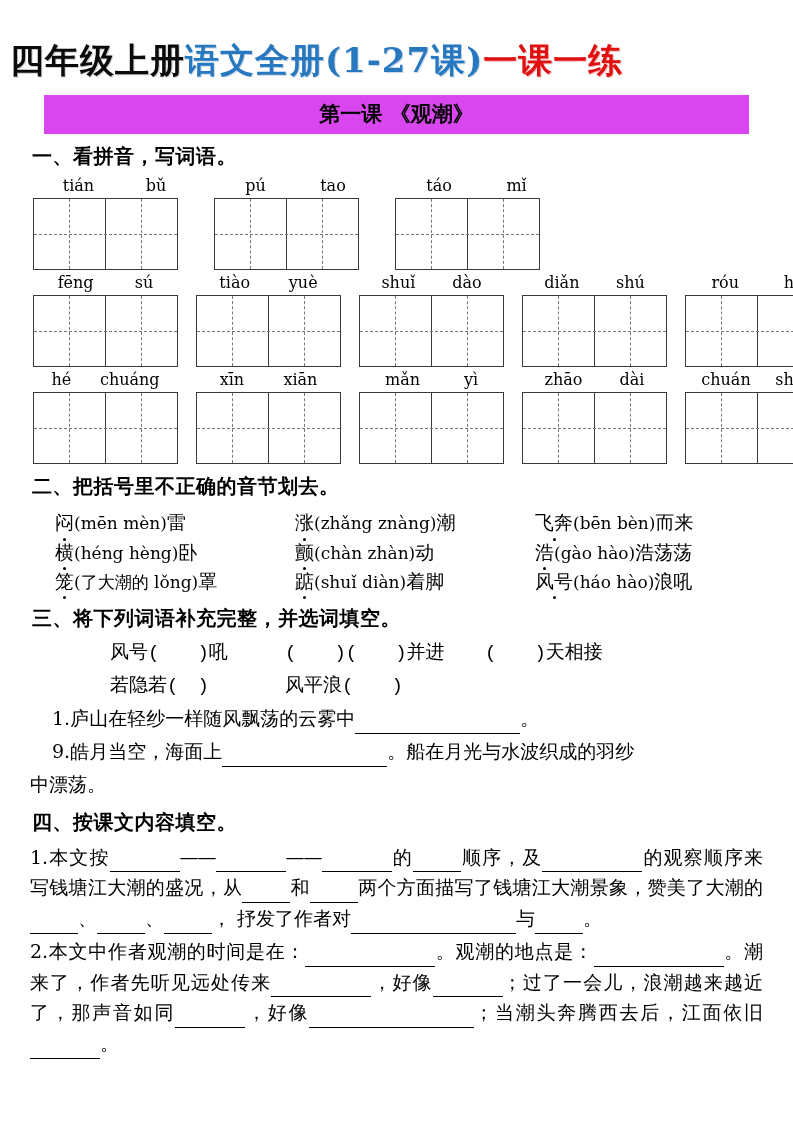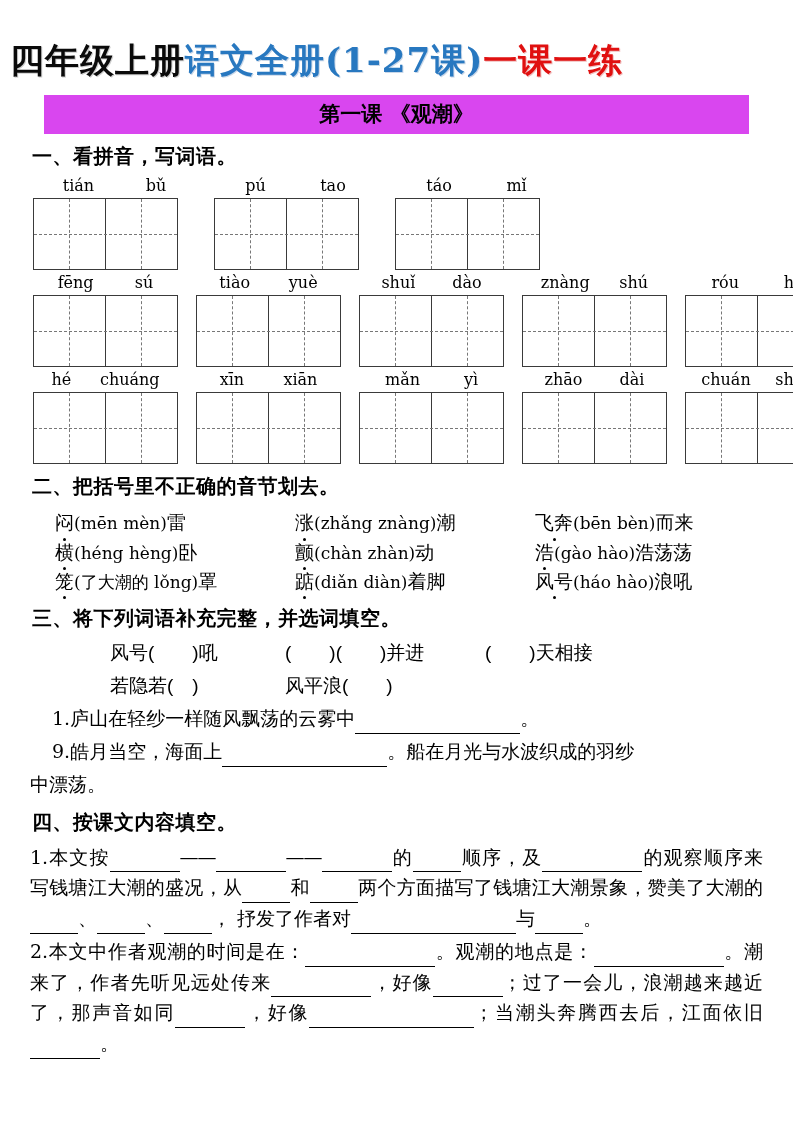--- a/index.html
+++ b/index.html
@@ -150,21 +150,21 @@
     background: #000;
     border-radius: 50%;
   }
 
   
   .idiom-row {
     display: flex;
     margin: 2px 0 0 110px;
     font-size: 19px;
     line-height: 1.6;
-    font-family: Liberation Sans, sans-serif;
+    font-family: Liberation Mono, monospace;
     white-space: nowrap;
   }
   .idiom-a { width: 175px; }
   .idiom-b { width: 200px; }
   .idiom-c { width: 200px; }
   .idiom-row.second .idiom-a { width: 175px; }
 
   
   .para {
     font-size: 19px;
@@ -259,21 +259,21 @@
         <span>shuǐ</span>
         <span>dào</span>
       </div>
       <div class="tian">
           <div class="cell"></div>
           <div class="cell"></div>
         </div>
     </div>
     <div class="grid-group">
       <div class="pinyin-pair">
-        <span>znàng</span>
+        <span>diǎn</span>
         <span>shú</span>
       </div>
       <div class="tian">
           <div class="cell"></div>
           <div class="cell"></div>
         </div>
     </div>
     <div class="grid-group">
       <div class="pinyin-pair">
         <span>róu</span>
@@ -346,21 +346,21 @@
       <div class="choice-cell"><span class="dotted">涨</span><span class="py">(zhǎng znàng)</span><span>潮</span></div>
       <div class="choice-cell"><span class="dotted">飞奔</span><span class="py">(bēn bèn)</span><span>而来</span></div>
     </div>
     <div class="choice-row">
       <div class="choice-cell"><span class="dotted">横</span><span class="py">(héng hèng)</span><span>卧</span></div>
       <div class="choice-cell"><span class="dotted">颤</span><span class="py">(chàn zhàn)</span><span>动</span></div>
       <div class="choice-cell"><span class="dotted">浩</span><span class="py">(gào hào)</span><span>浩荡荡</span></div>
     </div>
     <div class="choice-row">
       <div class="choice-cell"><span class="dotted">笼</span><span class="py">(了大潮的 lǒng)</span><span>罩</span></div>
-      <div class="choice-cell"><span class="dotted">踮</span><span class="py">(diǎn diàn)</span><span>着脚</span></div>
+      <div class="choice-cell"><span class="dotted">踮</span><span class="py">(shuǐ diàn)</span><span>着脚</span></div>
       <div class="choice-cell"><span class="dotted">风号</span><span class="py">(háo hào)</span><span>浪吼</span></div>
     </div>
   </div>
 
   <div class="sec-head">三、将下列词语补充完整，并选词填空。</div>
   <div class="idiom-row">
     <div class="idiom-a">风号(　　)吼</div>
     <div class="idiom-b">(　　)(　　)并进</div>
     <div class="idiom-c">(　　)天相接</div>
   </div>

